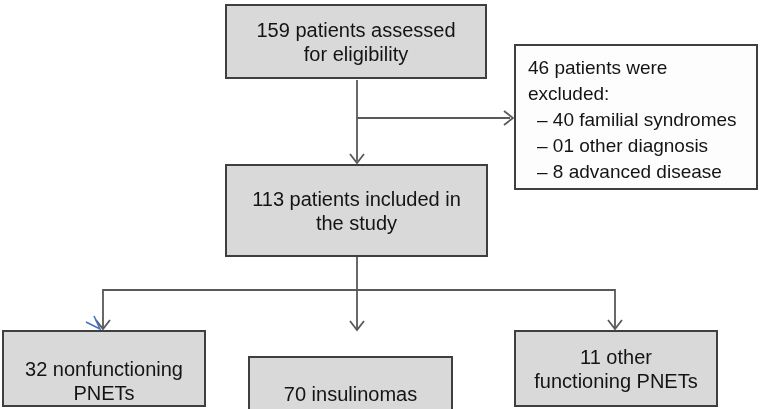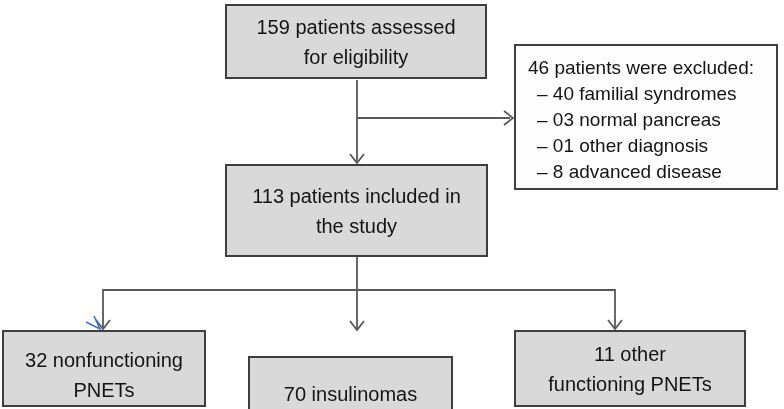--- a/index.html
+++ b/index.html
@@ -26,38 +26,38 @@
   .node {
     position: absolute;
     box-sizing: border-box;
     background: #d9d9d9;
     border: 2px solid #3f3f3f;
     display: flex;
     align-items: center;
     justify-content: center;
     text-align: center;
     font-size: 20px;
-    line-height: 30px;
+    line-height: 24px;
   }
   .node .label {
     display: inline-block;
   }
   .node-assessed        { left: 225px; top: 4px;   width: 262px; height: 75px; }
   .node-assessed .label { max-width: 215px; }
   .node-included        { left: 225px; top: 164px; width: 263px; height: 93px; }
   .node-included .label { max-width: 228px; }
   .node-nonfunctioning  { left: 2px;   top: 330px; width: 204px; height: 77px; align-items: flex-end; }
   .node-nonfunctioning .label { max-width: 180px; }
   .node-insulinomas     { left: 248px; top: 331px; width: 205px; height: 75px; margin-top: 25px; }
-  .node-other           { left: 514px; top: 330px; width: 232px; height: 77px; }
+  .node-other           { left: 514px; top: 330px; width: 204px; height: 77px; }
   .node-other .label    { max-width: 172px; }
   .node-excluded {
     position: absolute;
     box-sizing: border-box;
-    left: 514px; top: 44px; width: 264px; height: 146px;
+    left: 514px; top: 44px; width: 244px; height: 146px;
     background: #fdfdfd;
     border: 2px solid #3f3f3f;
     font-size: 19px;
     line-height: 26px;
     padding: 9px 4px 0 12px;
     text-align: left;
   }
   .node-excluded .excl-item {
     padding-left: 9px;
   }
@@ -85,21 +85,20 @@
     <path d="M86,322 L100,329 L94,316" stroke="#4472c4" stroke-width="1.6"></path>
   </svg>
 
   <div class="node node-assessed">
     <span class="label">159 patients  assessed for eligibility</span>
   </div>
 
   <div class="node-excluded">
     <div class="excl-title">46 patients were excluded:</div>
     <div class="excl-item">– 40 familial syndromes</div>
-    <div class="excl-item">– 03 normal pancreas</div>
     <div class="excl-item">– 01 other diagnosis</div>
     <div class="excl-item">– 8 advanced disease</div>
   </div>
 
   <div class="node node-included">
     <span class="label">113 patients included in the study</span>
   </div>
 
   <div class="node node-nonfunctioning">
     <span class="label">32 nonfunctioning PNETs</span>

